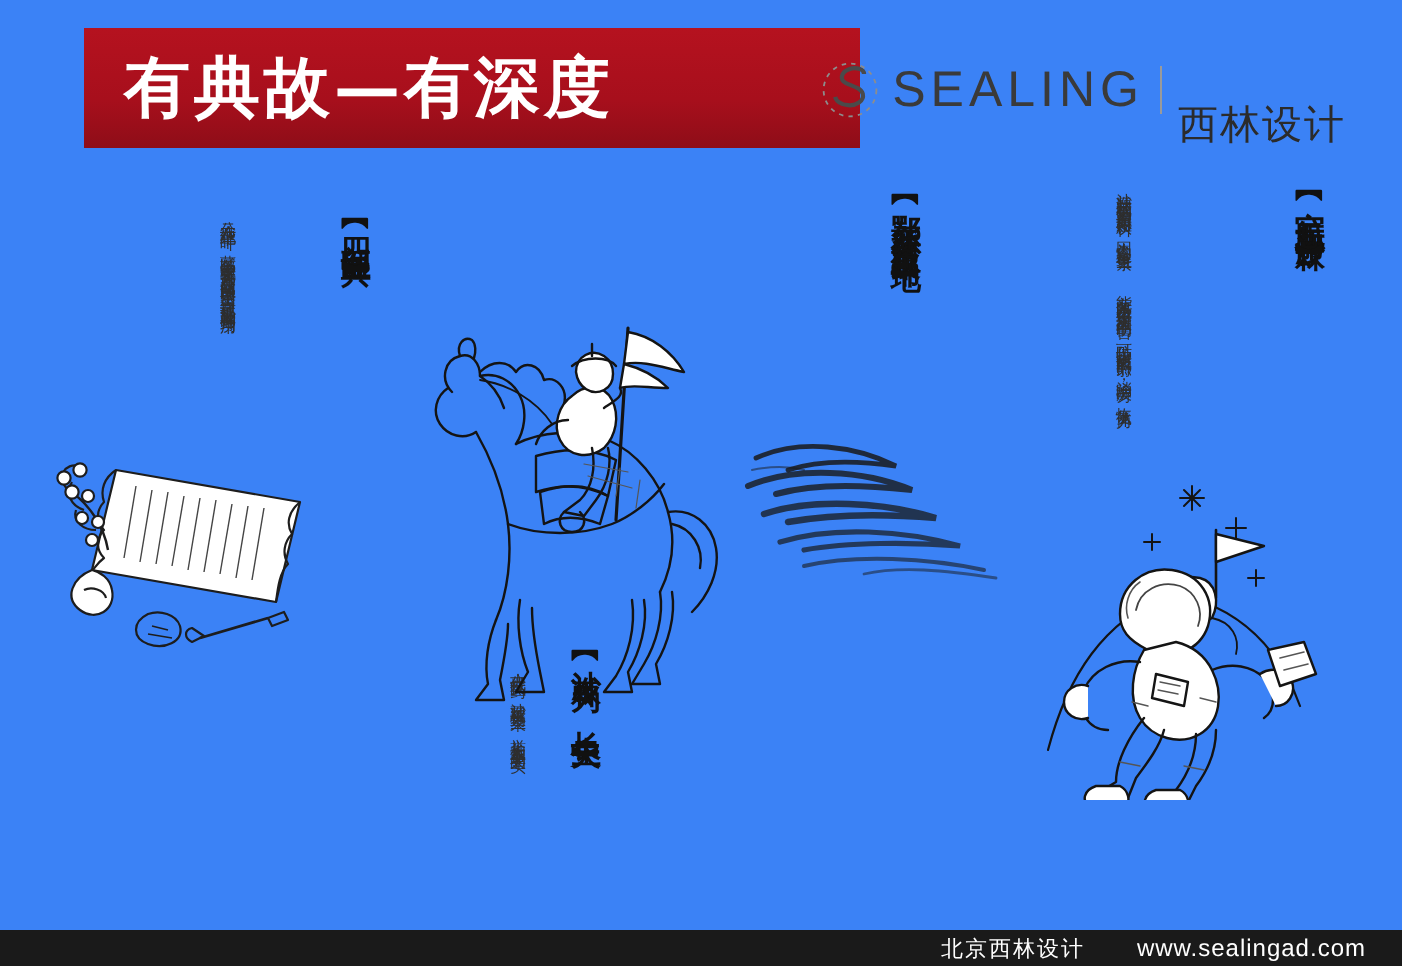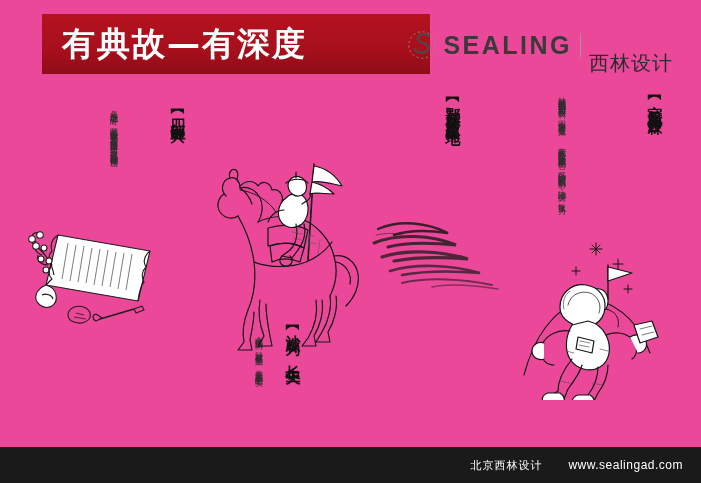--- a/index.html
+++ b/index.html
@@ -7,21 +7,21 @@
     padding: 0;
     background: #ffffff;
   }
   body {
     font-family: "Liberation Sans", sans-serif;
   }
   #slide {
     position: relative;
     width: 701px;
     height: 483px;
-    background: #ec4899;
+    background: #3b82f6;
     overflow: hidden;
   }
   
   #title-banner {
     position: absolute;
     left: 42px;
     top: 14px;
     width: 388px;
     height: 60px;
     background: #b51220;
@@ -54,21 +54,21 @@
     position: relative;
     width: 30px;
     height: 30px;
     margin-right: 6px;
   }
   #logo-latin {
     font-family: "Liberation Sans", sans-serif;
     font-size: 25px;
     letter-spacing: 2.5px;
     color: #3a3a3a;
-    font-weight: 700;
+    font-weight: 400;
     line-height: 30px;
   }
   #logo-sep {
     width: 1px;
     height: 24px;
     background: #9a9a9a;
     margin: 0 8px;
   }
   #logo-cn {
     font-family: Liberation Serif, serif;
@@ -120,21 +120,21 @@
   #art-horse  { left: 196px; top: 150px; }
   #art-ink    { left: 372px; top: 215px; }
   #art-astro  { left: 500px; top: 225px; }
 
   
   #footer {
     position: absolute;
     left: 0;
     bottom: 0;
     width: 701px;
-    height: 36px;
+    height: 18px;
     background: #1a1a1a;
     display: flex;
     align-items: center;
     justify-content: flex-end;
   }
   #footer-cn {
     color: #ffffff;
     font-family: "DejaVu Serif", "Liberation Serif", serif;
     font-size: 11px;
     letter-spacing: 1px;

